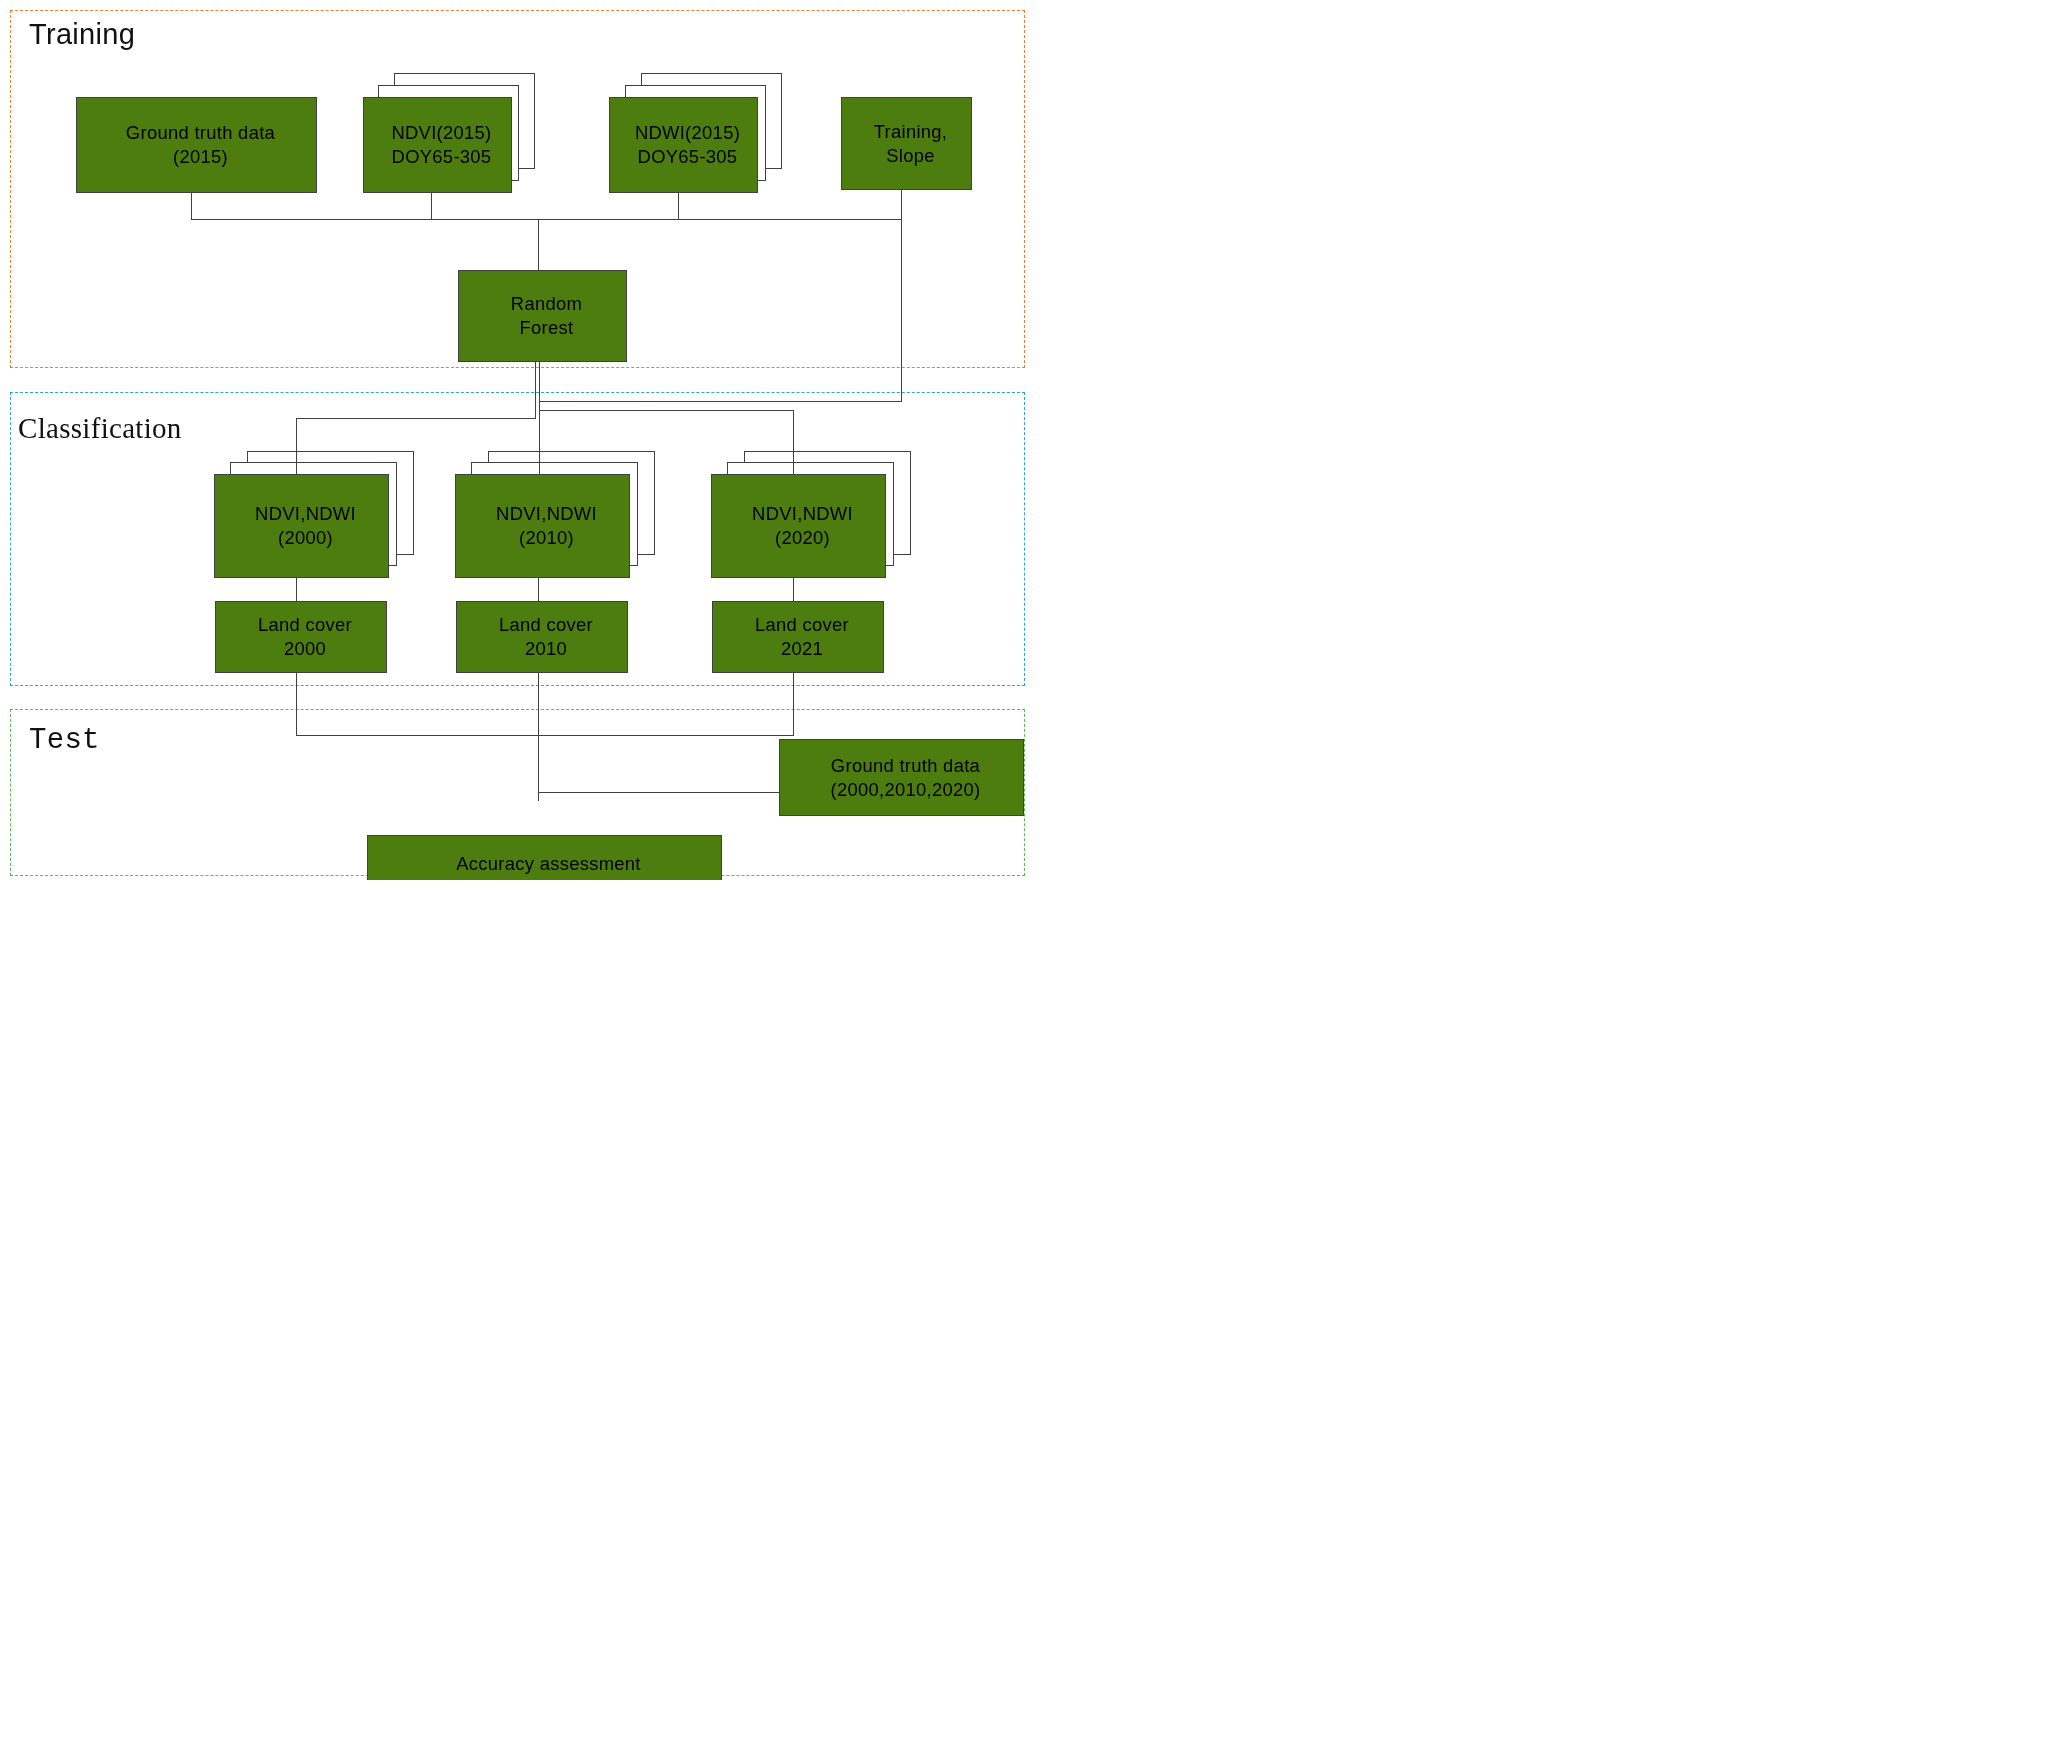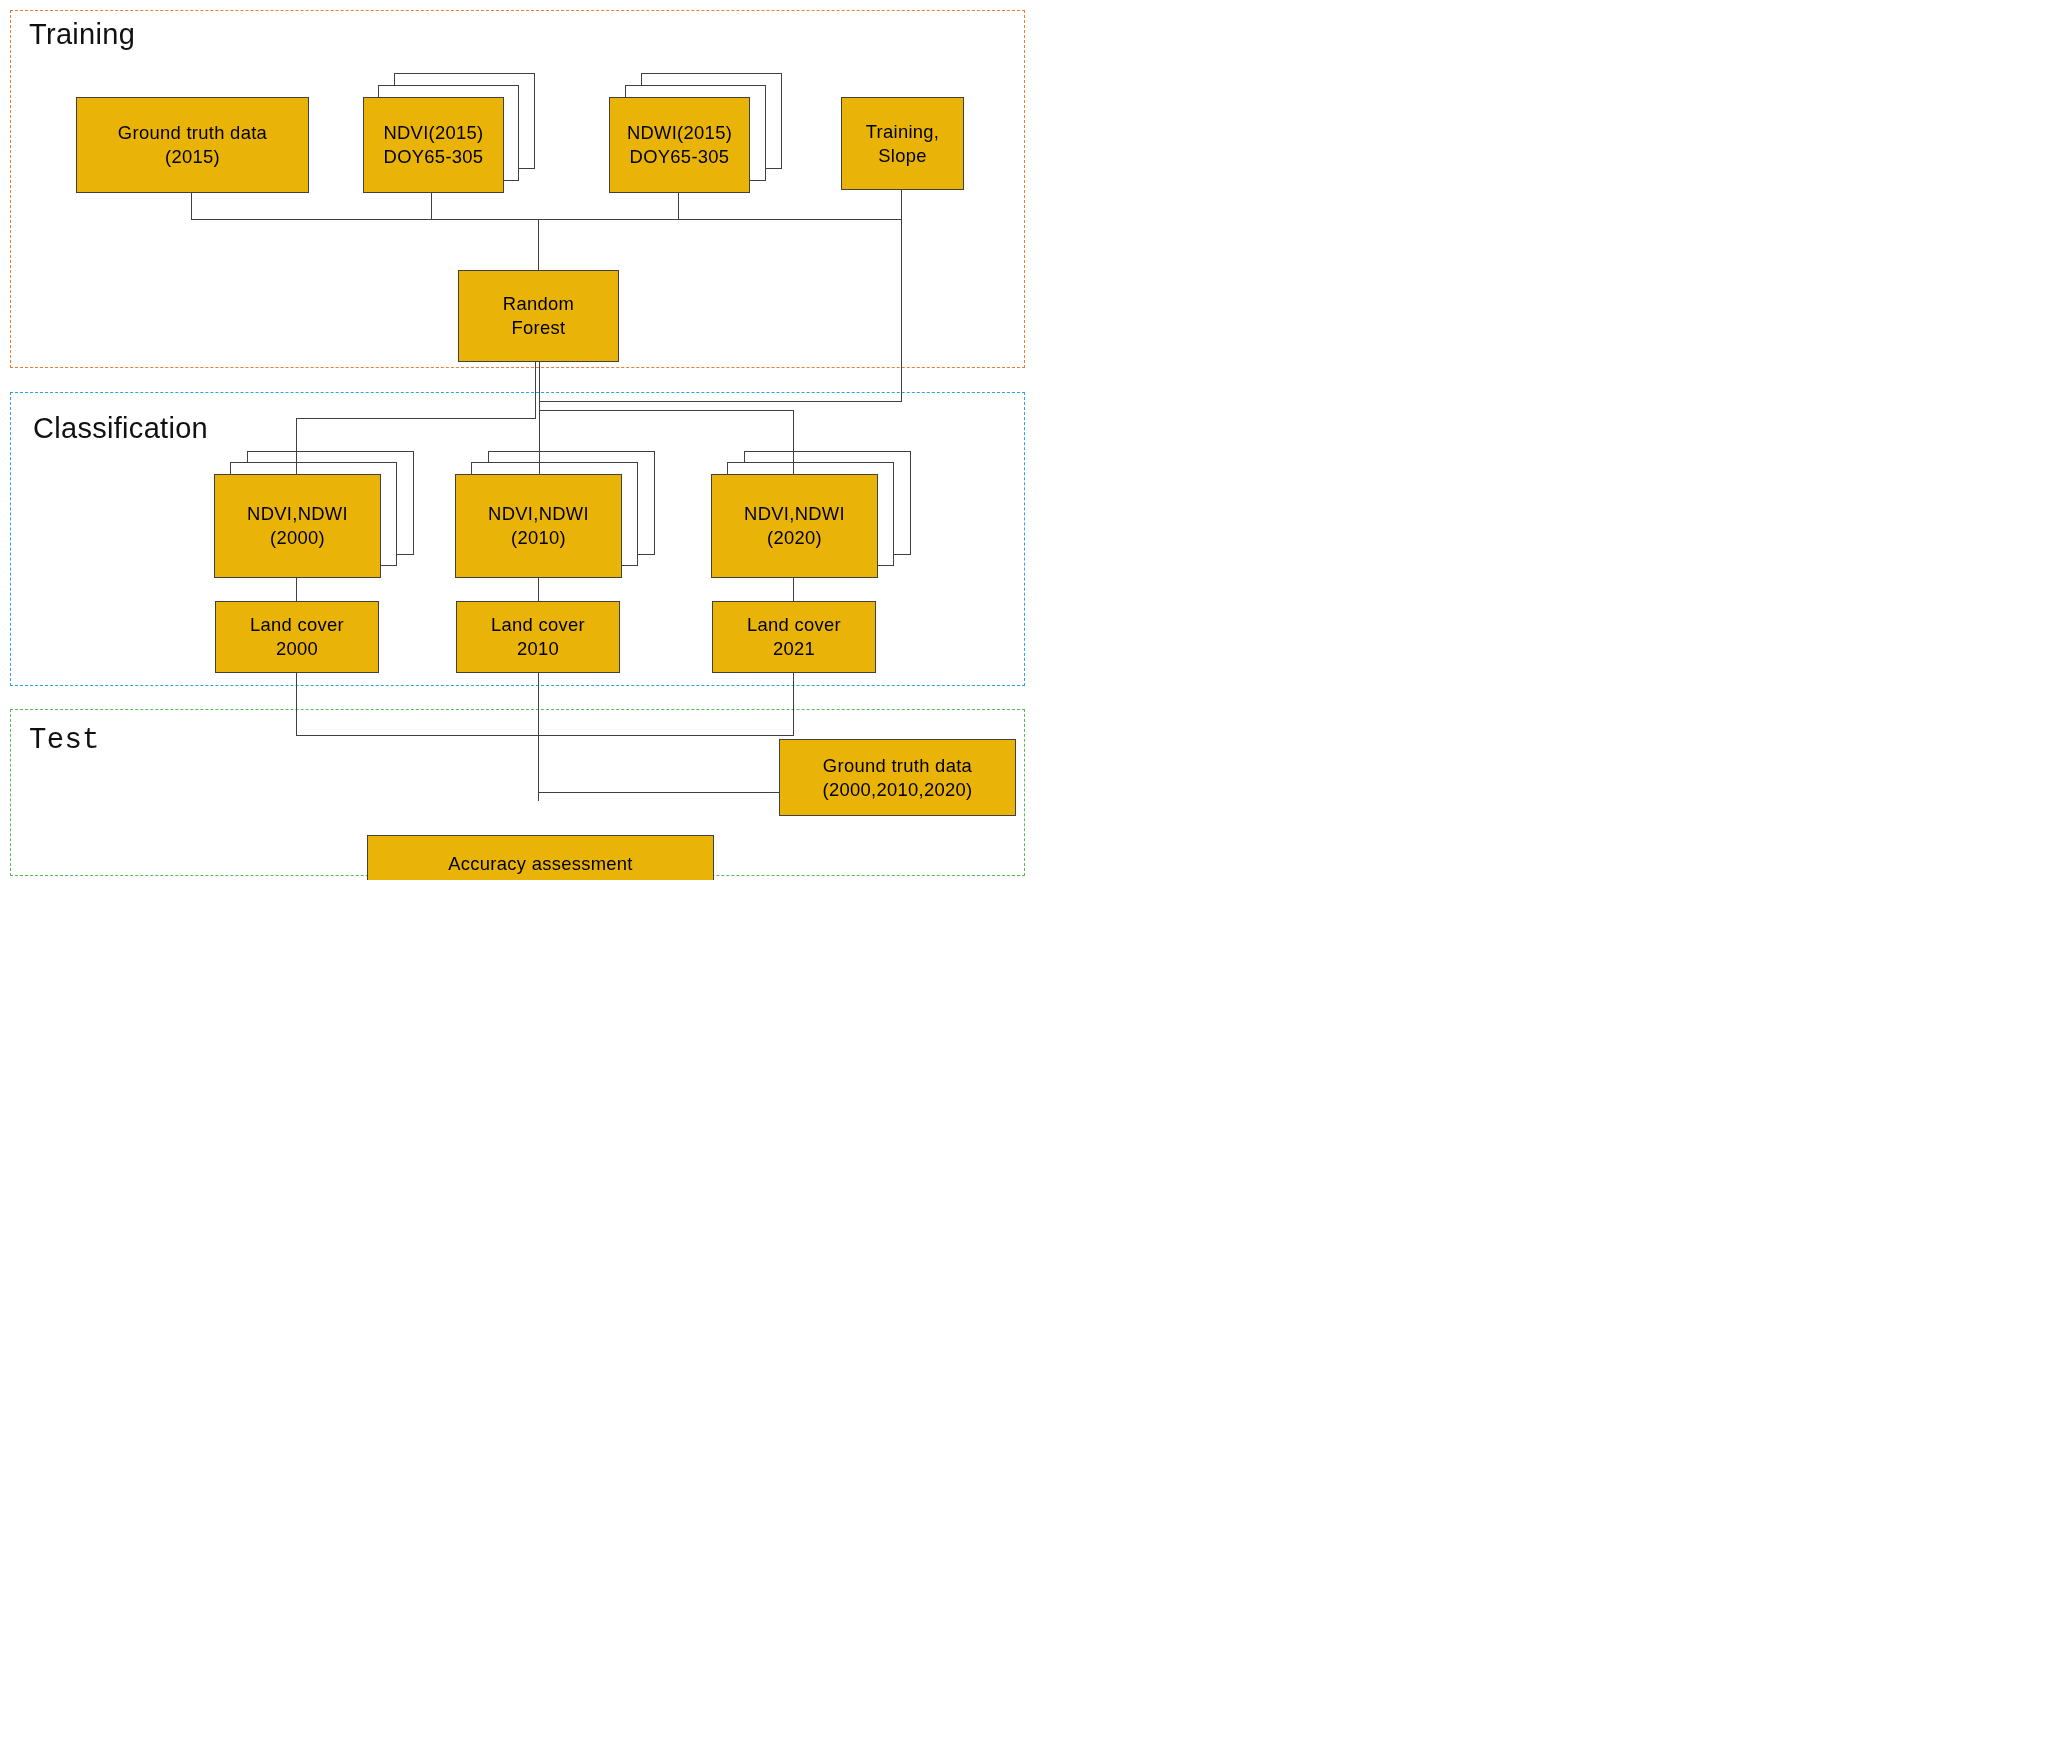--- a/index.html
+++ b/index.html
@@ -19,31 +19,32 @@
   }
   .sec-label{
     position:absolute;
     font-size:29px;
     color:#111;
     z-index:5;
     letter-spacing:0.3px;
   }
   .node{
     position:absolute;
-    background:#eab308;
+    background:#4d7c0f;
     border:1.3px solid #404040;
     display:flex;
     flex-direction:column;
     align-items:center;
     justify-content:center;
     text-align:center;
     font-size:18.4px;
     line-height:1.3;
     z-index:4;
     letter-spacing:0.3px;
+    padding-left:8px;
   }
   .layer{
     position:absolute;
     background:#ffffff;
     border:1.3px solid #404040;
   }
   .layer.l-back{z-index:1;}
   .layer.l-mid{z-index:2;}
   .ln{
     position:absolute;
@@ -56,21 +57,21 @@
 </head>
 <body>
 
 <div class="canvas">
 
   <div class="section" style="left: 10.2px; top: 10.2px; width: 1013px; height: 356px; border-color: rgb(237, 125, 49);"></div>
   <div class="section" style="left: 10.2px; top: 392px; width: 1013px; height: 292px; border-color: rgb(47, 163, 220);"></div>
   <div class="section" style="left: 10.2px; top: 709px; width: 1013px; height: 165px; border-color: rgb(92, 184, 92);"></div>
 
   <div class="sec-label" style="left:29px;top:18px;">Training</div>
-  <div class="sec-label" style="left:33px;top:412px;">Classification</div>
+  <div class="sec-label" style="left:18px;top:412px;font-family:Liberation Serif, serif;">Classification</div>
   <div class="sec-label" style="left:29px;top:724px;font-family:Liberation Mono, monospace;">Test</div>
 
   <div class="ln v" style="left: 191px; top: 191px; height: 29px; background: rgb(64, 64, 64);"></div>
   <div class="ln v" style="left: 431px; top: 191px; height: 29px; background: rgb(64, 64, 64);"></div>
   <div class="ln v" style="left: 678px; top: 191px; height: 29px; background: rgb(64, 64, 64);"></div>
   <div class="ln h" style="left: 191px; top: 219px; width: 711px; background: rgb(64, 64, 64);"></div>
   <div class="ln v" style="left: 538px; top: 219px; height: 51px; background: rgb(64, 64, 64);"></div>
   <div class="ln v" style="left: 901px; top: 188px; height: 213px; background: rgb(64, 64, 64);"></div>
 
   <div class="ln v" style="left: 535px; top: 360px; height: 59px; background: rgb(64, 64, 64);"></div>

